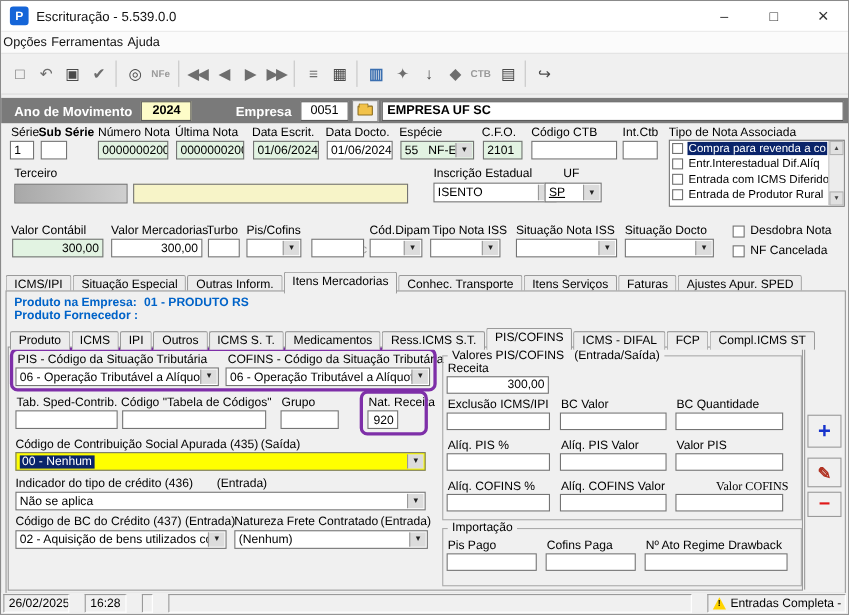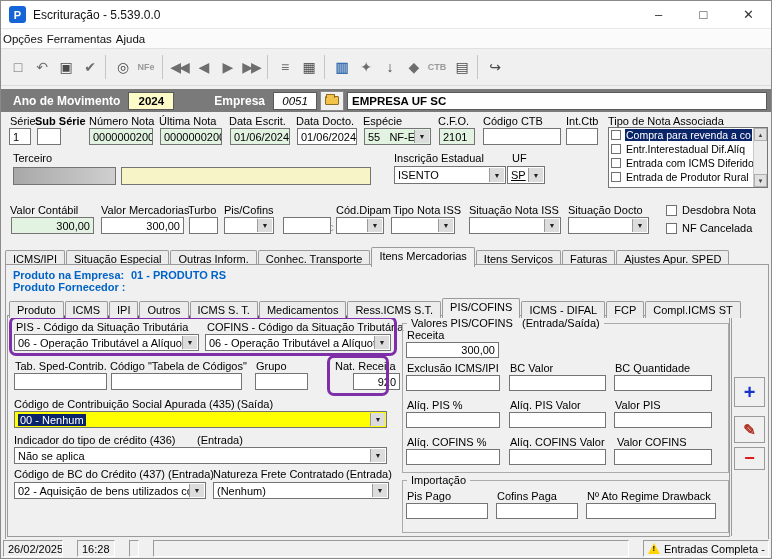--- a/index.html
+++ b/index.html
@@ -133,21 +133,21 @@
     <span class="ti small">CTB</span>
     <span class="ti dark">▤</span>
     <span class="tsep"></span>
     <span class="ti dark">↪</span>
   </div>
 
   <div class="band">
     <span class="bandlbl">Ano de Movimento</span>
     <span class="bandfld" style="width:46px;background:#fdfcc8;font-weight:bold;">2024</span>
     <span class="bandlbl" style="margin-left:40px;">Empresa</span>
-    <span class="bandfld" style="width:44px;font-style:italic;">0051</span>
+    <span class="bandfld" style="width:44px;">0051</span>
     <span class="folderbtn">
         <span class="folder"></span>
       </span>
     <span class="bandfld" style="flex:1;justify-content:flex-start;padding-left:4px;font-weight:bold;">EMPRESA UF SC</span>
   </div>
 
   <span class="lb" style="left:9px;top:114px;">Série</span>
   <div class="fld" style="left:8px;top:127px;width:22px;">1</div>
   <span class="lb" style="left:34px;top:114px;font-weight:bold;">Sub Série</span>
   <div class="fld" style="left:36px;top:127px;width:24px;"></div>
@@ -191,21 +191,21 @@
       <span class="sarrow">▼</span>
     </div>
   </div>
 
   <span class="lb" style="left:12px;top:151px;">Terceiro</span>
   <div class="fld" style="left:12px;top:166px;width:103px;height:18px;background:linear-gradient(90deg,#a8a8a8,#cfcfcf);"></div>
   <div class="fld" style="left:120px;top:166px;width:250px;height:18px;background:#f7f4c8;"></div>
   <span class="lb" style="left:393px;top:151px;">Inscrição Estadual</span>
   <div class="fld dd" style="left:393px;top:165px;width:112px;height:18px;">ISENTO</div>
   <span class="lb" style="left:511px;top:151px;">UF</span>
-  <div class="fld dd" style="left:506px;top:165px;width:38px;height:18px;text-decoration:underline;">SP</div>
+  <div class="fld dd" style="left:494px;top:165px;width:52px;height:18px;text-decoration:underline;">SP</div>
 
   <span class="lb" style="left:9px;top:203px;">Valor Contábil</span>
   <div class="fld grn num" style="left:10px;top:216px;width:83px;">300,00</div>
   <span class="lb" style="left:100px;top:203px;">Valor Mercadorias</span>
   <div class="fld num" style="left:100px;top:216px;width:83px;">300,00</div>
   <span class="lb" style="left:187px;top:203px;">Turbo</span>
   <div class="fld" style="left:188px;top:216px;width:29px;"></div>
   <span class="lb" style="left:223px;top:203px;">Pis/Cofins</span>
   <div class="fld dd" style="left:223px;top:216px;width:50px;"></div>
   <span class="lb dim" style="left:282px;top:220px;">Cod.Sinac</span>
@@ -224,22 +224,22 @@
   </div>
   <div class="cbrow" style="left:665px;top:221px;">
     <span class="cb"></span>
     <span>NF Cancelada</span>
   </div>
 
   <div class="tabstrip" style="left:4px;top:246px;">
     <span class="tab">ICMS/IPI</span>
     <span class="tab">Situação Especial</span>
     <span class="tab">Outras Inform.</span>
+    <span class="tab active">Itens Mercadorias</span>
     <span class="tab">Conhec. Transporte</span>
-    <span class="tab active">Itens Mercadorias</span>
     <span class="tab">Itens Serviços</span>
     <span class="tab">Faturas</span>
     <span class="tab">Ajustes Apur. SPED</span>
   </div>
   <div class="panel" style="left:4px;top:263px;width:764px;height:276px;"></div>
 
   <span class="lb blue" style="left:12px;top:268px;">Produto na Empresa:</span>
   <span class="lb blue" style="left:130px;top:268px;">01 - PRODUTO RS</span>
   <span class="lb blue" style="left:12px;top:280px;">Produto Fornecedor :</span>
 
@@ -264,21 +264,21 @@
   <div class="fld dd" style="left:204px;top:333px;width:186px;">06 - Operação Tributável a Alíquota</div>
   <div class="hl" style="left:8px;top:315px;width:388px;height:40px;"></div>
 
   <span class="lb" style="left:14px;top:359px;">Tab. Sped-Contrib.</span>
   <div class="fld" style="left:13px;top:372px;width:93px;"></div>
   <span class="lb" style="left:109px;top:359px;">Código "Tabela de Códigos"</span>
   <div class="fld" style="left:110px;top:372px;width:131px;"></div>
   <span class="lb" style="left:255px;top:359px;">Grupo</span>
   <div class="fld" style="left:254px;top:372px;width:53px;"></div>
   <span class="lb" style="left:334px;top:359px;">Nat. Receita</span>
-  <div class="fld num" style="left:352px;top:372px;width:47px;">920</div>
+  <div class="fld num" style="left:333px;top:372px;width:28px;">920</div>
   <div class="hl" style="left:326px;top:354px;width:62px;height:41px;"></div>
 
   <span class="lb" style="left:13px;top:397px;">Código de Contribuição Social Apurada (435)</span>
   <span class="lb" style="left:236px;top:397px;">(Saída)</span>
   <div class="fld dd yellowdd" style="left:13px;top:410px;width:373px;">
     <span class="selspan">00 - Nenhum</span>
   </div>
   <span class="lb" style="left:13px;top:433px;">Indicador do tipo de crédito (436)</span>
   <span class="lb" style="left:196px;top:433px;">(Entrada)</span>
   <div class="fld dd" style="left:13px;top:446px;width:373px;">Não se aplica</div>
@@ -302,21 +302,21 @@
   <div class="fld" style="left:508px;top:374px;width:97px;height:16px;"></div>
   <div class="fld" style="left:613px;top:374px;width:98px;height:16px;"></div>
   <span class="lb" style="left:406px;top:398px;">Alíq. PIS %</span>
   <span class="lb" style="left:509px;top:398px;">Alíq. PIS Valor</span>
   <span class="lb" style="left:614px;top:398px;">Valor PIS</span>
   <div class="fld" style="left:405px;top:411px;width:94px;height:16px;"></div>
   <div class="fld" style="left:508px;top:411px;width:97px;height:16px;"></div>
   <div class="fld" style="left:613px;top:411px;width:98px;height:16px;"></div>
   <span class="lb" style="left:406px;top:435px;">Alíq. COFINS %</span>
   <span class="lb" style="left:509px;top:435px;">Alíq. COFINS Valor</span>
-  <span class="lb" style="left:616px;top:435px;">Valor COFINS</span>
+  <span class="lb" style="left:650px;top:435px;font-family:Liberation Serif, serif;">Valor COFINS</span>
   <div class="fld" style="left:405px;top:448px;width:94px;height:16px;"></div>
   <div class="fld" style="left:508px;top:448px;width:97px;height:16px;"></div>
   <div class="fld" style="left:613px;top:448px;width:98px;height:16px;"></div>
 
   <div class="grpbox" style="left:401px;top:479px;width:327px;height:53px;"></div>
   <span class="legend" style="left:406px;top:473px;">Importação</span>
   <span class="lb" style="left:406px;top:489px;">Pis Pago</span>
   <span class="lb" style="left:496px;top:489px;">Cofins Paga</span>
   <span class="lb" style="left:586px;top:489px;">Nº Ato Regime Drawback</span>
   <div class="fld" style="left:405px;top:502px;width:82px;height:16px;"></div>

